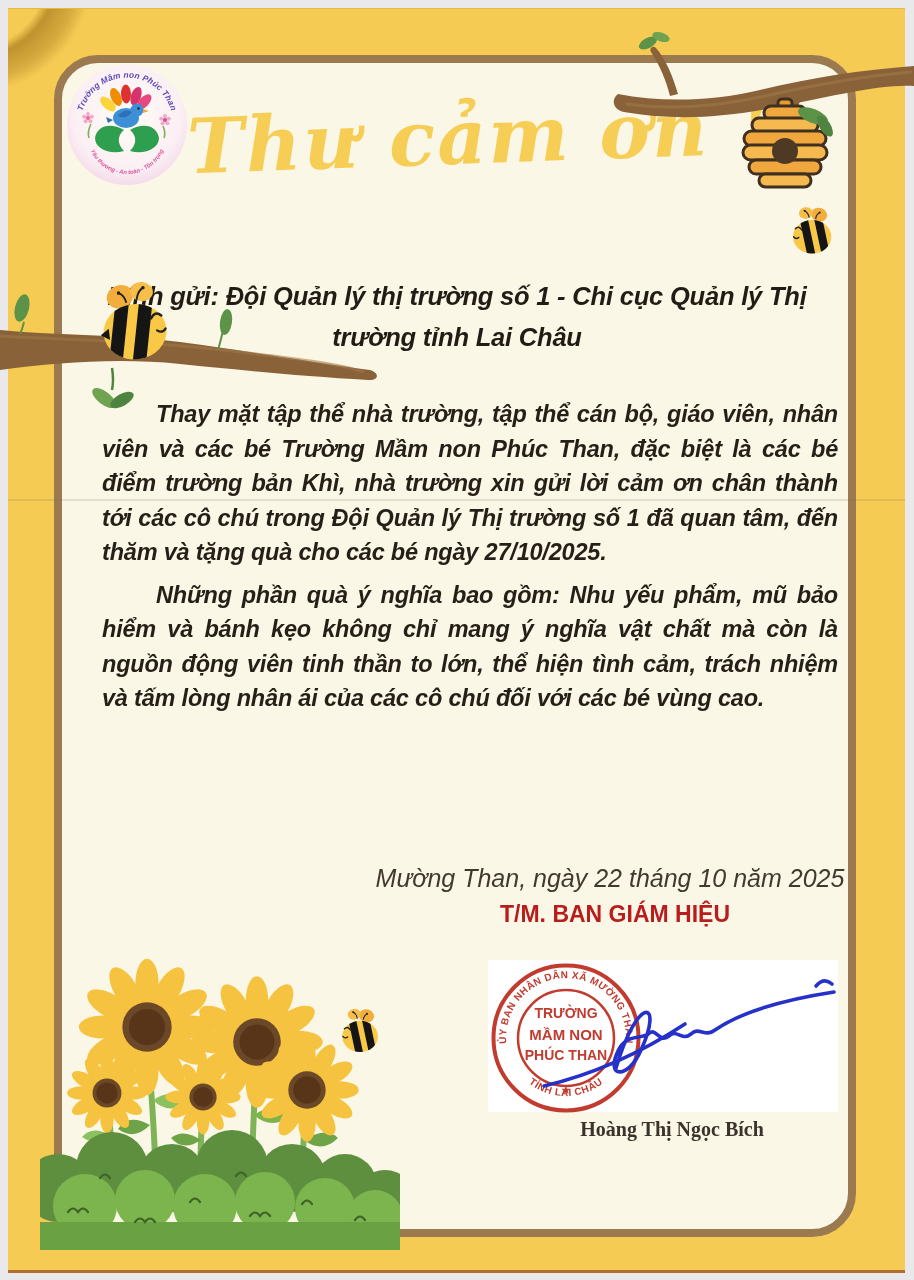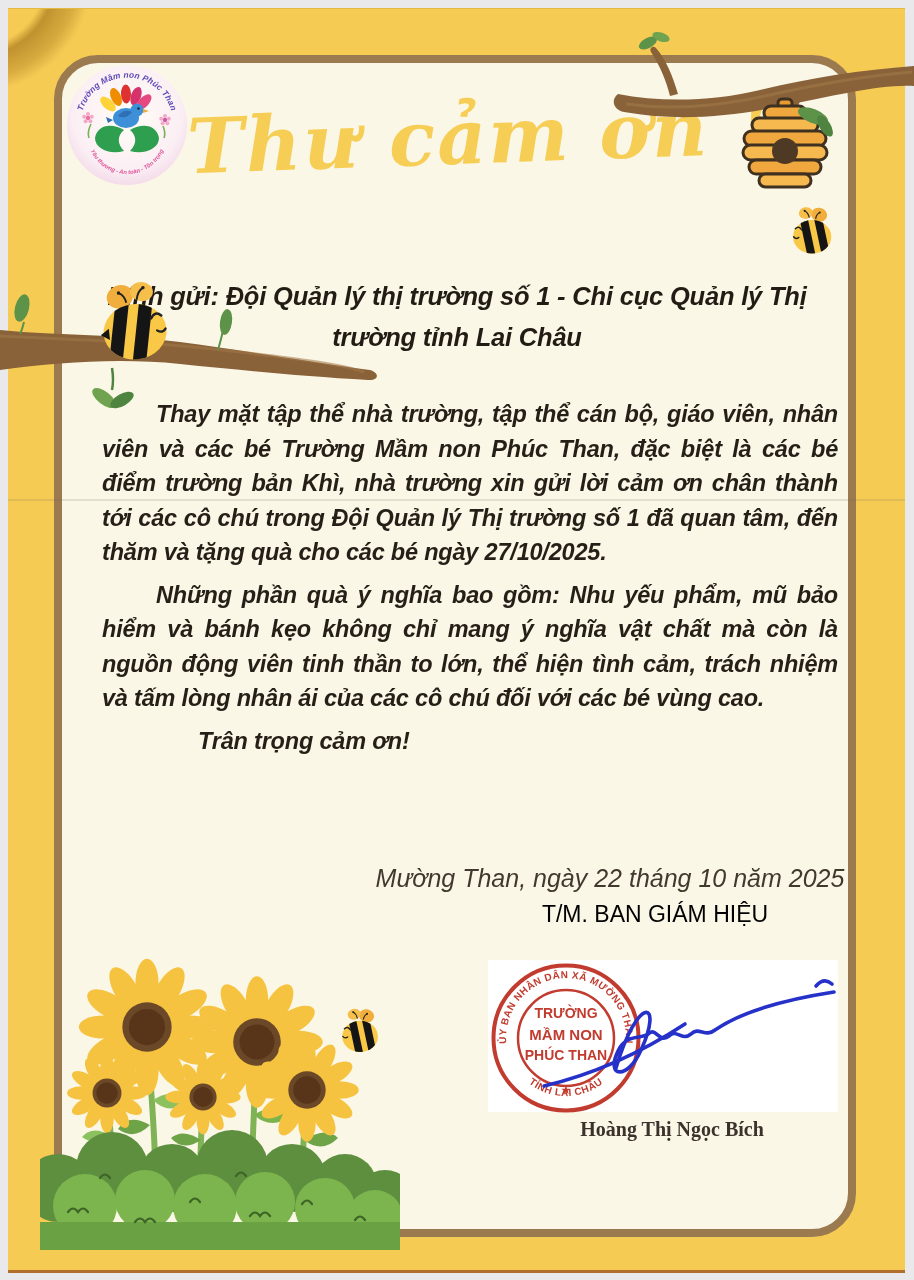--- a/index.html
+++ b/index.html
@@ -12,21 +12,21 @@
   .fold{position:absolute;left:8px;top:499px;width:897px;height:2px;background:rgba(110,100,85,.16);}
   .abs{position:absolute;}
   .title{left:150px;top:92px;width:660px;text-align:center;font-family:"DejaVu Serif",serif;font-style:italic;font-weight:bold;
     font-size:76px;color:#F7CE55;transform:rotate(-2deg);letter-spacing:2px;white-space:nowrap;}
   .recipient{left:96px;top:276px;width:722px;text-align:center;font-weight:bold;font-style:italic;font-size:25.5px;line-height:41px;color:#221c15;letter-spacing:-.2px;}
   .recipient div{white-space:nowrap;}
   .bodytext{left:94px;top:389px;width:752px;font-weight:bold;font-style:italic;font-size:23.5px;line-height:34.5px;color:#261f17;text-align:justify;letter-spacing:-.2px;}
   .bodytext p{margin:8px;text-indent:54px;}
   .bodytext p.closing{text-indent:96px;text-align:left;}
   .dateline{left:370px;top:864px;width:480px;text-align:center;font-style:italic;font-size:25px;color:#42392e;white-space:nowrap;}
-  .tm{left:500px;top:900px;width:310px;text-align:center;font-weight:normal;font-size:23px;line-height:29px;color:#000000;}
+  .tm{left:500px;top:900px;width:310px;text-align:left;font-weight:bold;font-size:23px;line-height:29px;color:#b91c1c;}
   .signername{left:502px;top:1118px;width:340px;text-align:center;font-family:"Liberation Serif",serif;font-weight:bold;font-size:20px;color:#3a322b;}
   svg{display:block;}
   .mirror{transform:scaleX(-1);}
 </style>
 </head>
 <body>
 
 <div class="photo">
   <div class="letter">
     <div class="panel"></div>
@@ -37,21 +37,20 @@
   <div class="abs title">Thư cảm ơn !</div>
 
   <div class="abs recipient">
     <div>Kính gửi: Đội Quản lý thị trường số 1 - Chi cục Quản lý Thị</div>
     <div>trường tỉnh Lai Châu</div>
   </div>
 
   <div class="abs bodytext">
     <p>Thay mặt tập thể nhà trường, tập thể cán bộ, giáo viên, nhân viên và các bé Trường Mầm non Phúc Than, đặc biệt là các bé điểm trường bản Khì, nhà trường xin gửi lời cảm ơn chân thành tới các cô chú trong Đội Quản lý Thị trường số 1 đã quan tâm, đến thăm và tặng quà cho các bé ngày 27/10/2025.</p>
     <p>Những phần quà ý nghĩa bao gồm: Nhu yếu phẩm, mũ bảo hiểm và bánh kẹo không chỉ mang ý nghĩa vật chất mà còn là nguồn động viên tinh thần to lớn, thể hiện tình cảm, trách nhiệm và tấm lòng nhân ái của các cô chú đối với các bé vùng cao.</p>
-    <p class="closing">Trân trọng cảm ơn!</p>
   </div>
 
   <div class="abs dateline">Mường Than, ngày 22 tháng 10 năm 2025</div>
   <div class="abs tm">
     <div>T/M. BAN GIÁM HIỆU</div>
   </div>
   <div class="abs signername">Hoàng Thị Ngọc Bích</div>
 
   <svg class="abs" style="left:66px;top:64px;" width="122" height="122" viewBox="0 0 122 122">
     <defs>

